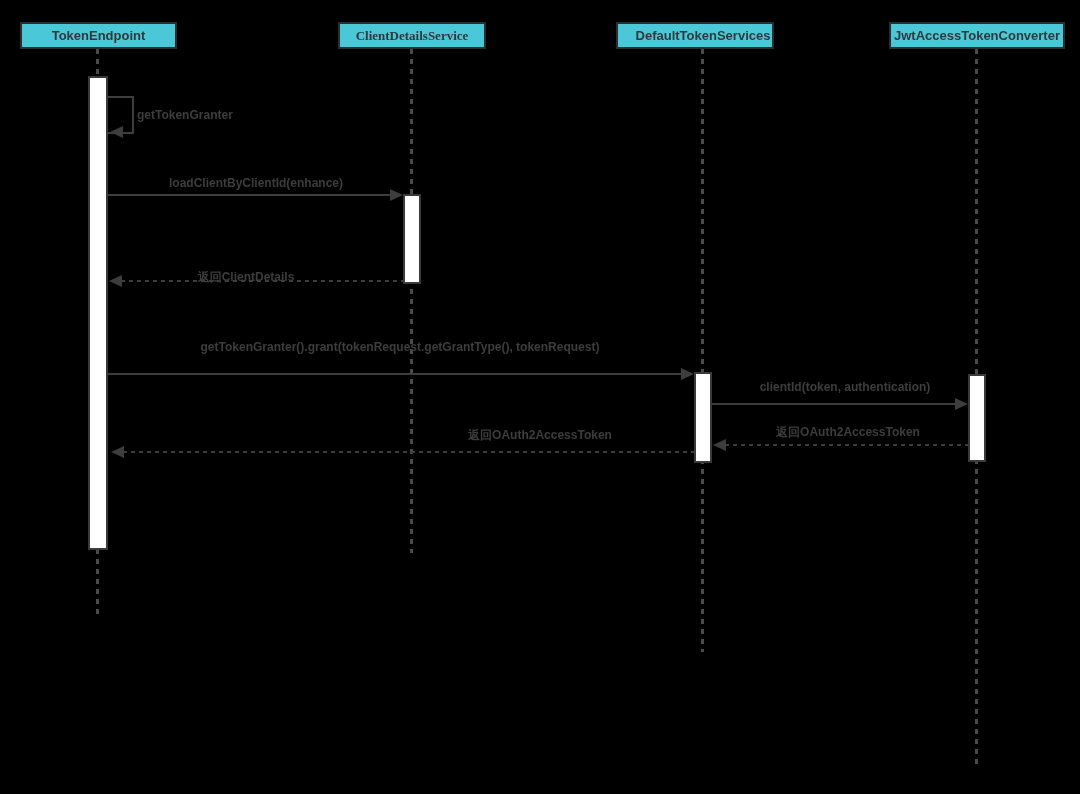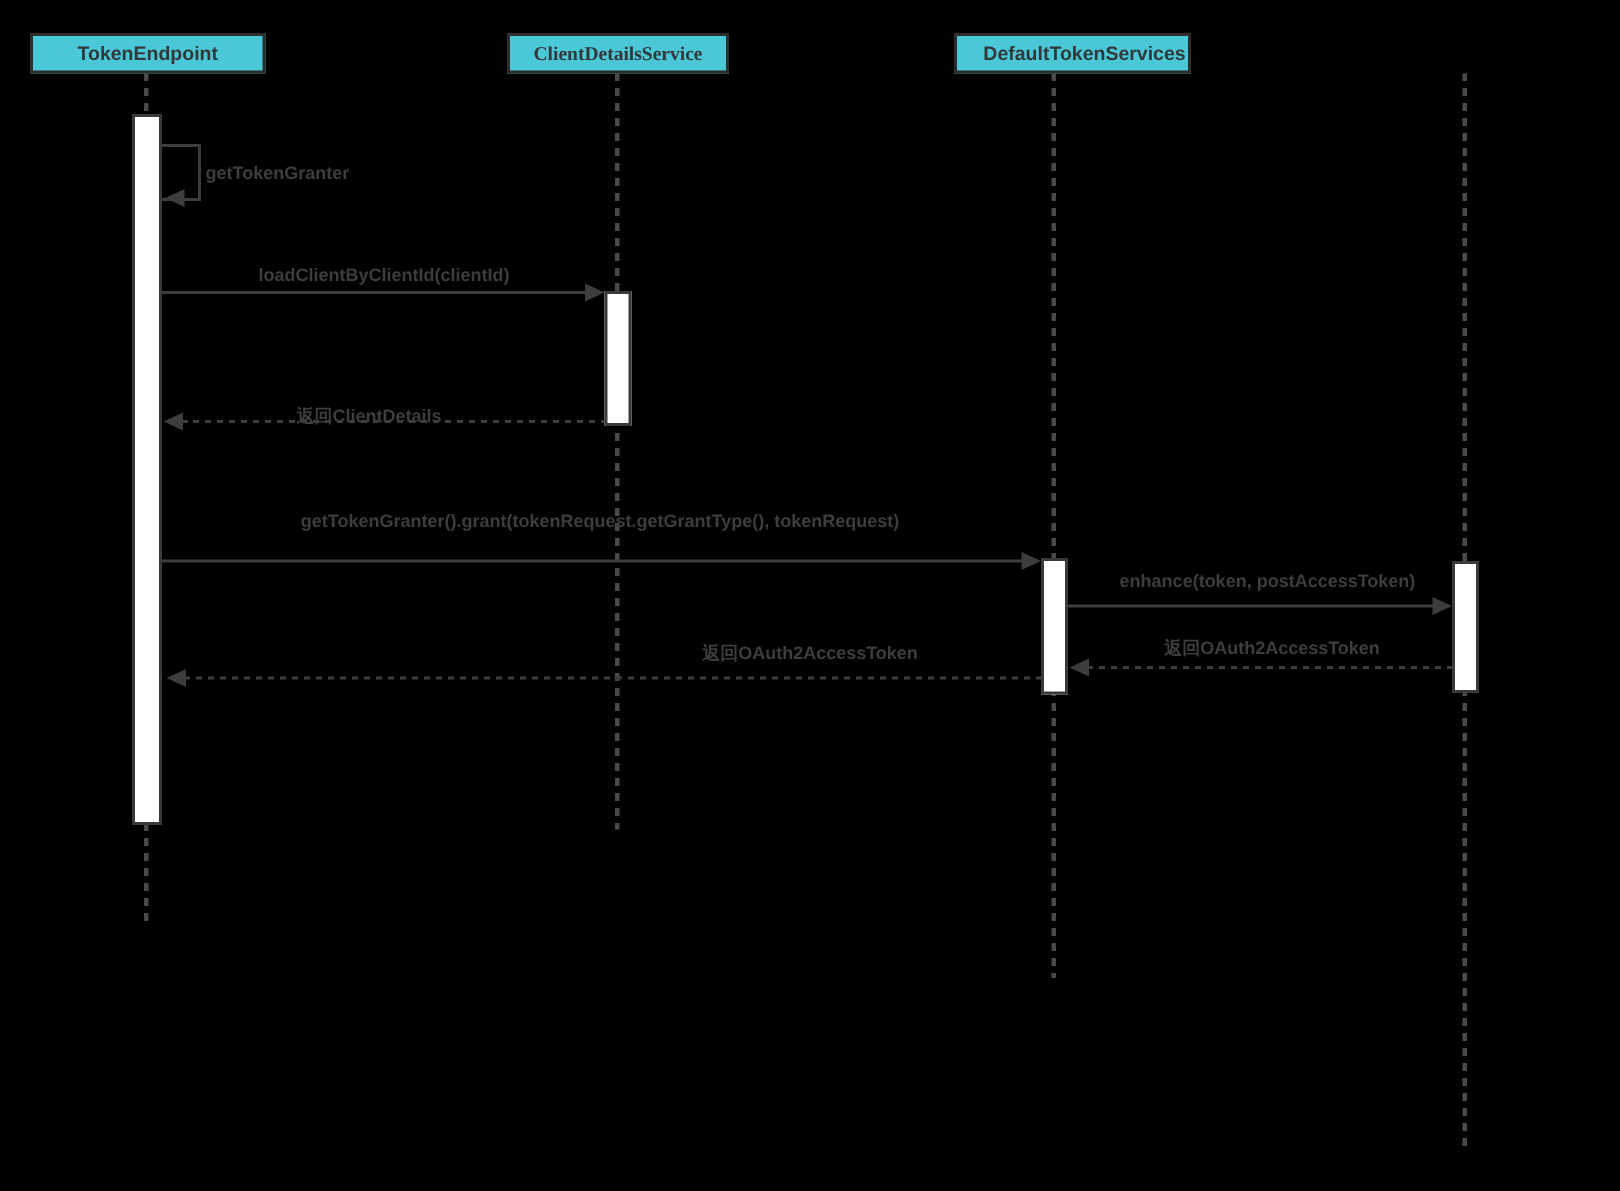--- a/index.html
+++ b/index.html
@@ -80,57 +80,60 @@
   <div class="lifeline" style="left:410px;top:49px;height:504px;"></div>
   <div class="lifeline" style="left:701px;top:49px;height:603px;"></div>
   <div class="lifeline" style="left:975px;top:49px;height:719px;"></div>
 
   <div class="participant" style="left:20px;width:157px;">
     <span>TokenEndpoint</span>
   </div>
   <div class="participant" style="left:338px;width:148px;font-family:Liberation Serif, serif;">
     <span>ClientDetailsService</span>
   </div>
-  <div class="participant" style="left:636px;width:158px;padding-left:16px;">
+  <div class="participant" style="left:616px;width:158px;padding-left:16px;">
     <span>DefaultTokenServices</span>
+  </div>
+  <div class="participant" style="left:889px;width:176px;">
+    <span>JwtAccessTokenConverter</span>
   </div>
 
   <div class="activation" style="left:88px;top:76px;width:20px;height:474px;"></div>
   <div class="activation" style="left:403px;top:194px;width:18px;height:90px;"></div>
   <div class="activation" style="left:694px;top:372px;width:18px;height:91px;"></div>
   <div class="activation" style="left:968px;top:374px;width:18px;height:88px;"></div>
 
   <div>
     <div class="self-loop" style="left:107px;top:96px;width:27px;height:38px;"></div>
     <div class="arrow-left" style="left:110px;top:126px;"></div>
     <div class="msg-label left" style="left:137px;top:108px;">getTokenGranter</div>
   </div>
 
   <div>
     <div class="msg-line-solid" style="left:108px;top:194px;width:285px;"></div>
     <div class="arrow-right" style="left:390px;top:189px;"></div>
-    <div class="msg-label" style="left:116px;width:280px;top:176px;">loadClientByClientId(clientId)</div>
+    <div class="msg-label" style="left:116px;width:280px;top:176px;">loadClientByClientId(enhance)</div>
   </div>
 
   <div>
     <div class="msg-line-dashed" style="left:121px;top:280px;width:282px;"></div>
     <div class="arrow-left" style="left:109px;top:275px;"></div>
     <div class="msg-label" style="left:106px;width:280px;top:269px;">返回ClientDetails</div>
   </div>
 
   <div>
     <div class="msg-line-solid" style="left:108px;top:373px;width:575px;"></div>
     <div class="arrow-right" style="left:681px;top:368px;"></div>
     <div class="msg-label" style="left:110px;width:580px;top:340px;">getTokenGranter().grant(tokenRequest.getGrantType(), tokenRequest)</div>
   </div>
 
   <div>
     <div class="msg-line-solid" style="left:712px;top:403px;width:245px;"></div>
     <div class="arrow-right" style="left:955px;top:398px;"></div>
-    <div class="msg-label" style="left:715px;width:260px;top:380px;">enhance(token, postAccessToken)</div>
+    <div class="msg-label" style="left:715px;width:260px;top:380px;">clientId(token, authentication)</div>
   </div>
 
   <div>
     <div class="msg-line-dashed" style="left:725px;top:444px;width:243px;"></div>
     <div class="arrow-left" style="left:713px;top:439px;"></div>
     <div class="msg-label" style="left:718px;width:260px;top:424px;">返回OAuth2AccessToken</div>
   </div>
 
   <div>
     <div class="msg-line-dashed" style="left:123px;top:451px;width:571px;"></div>

